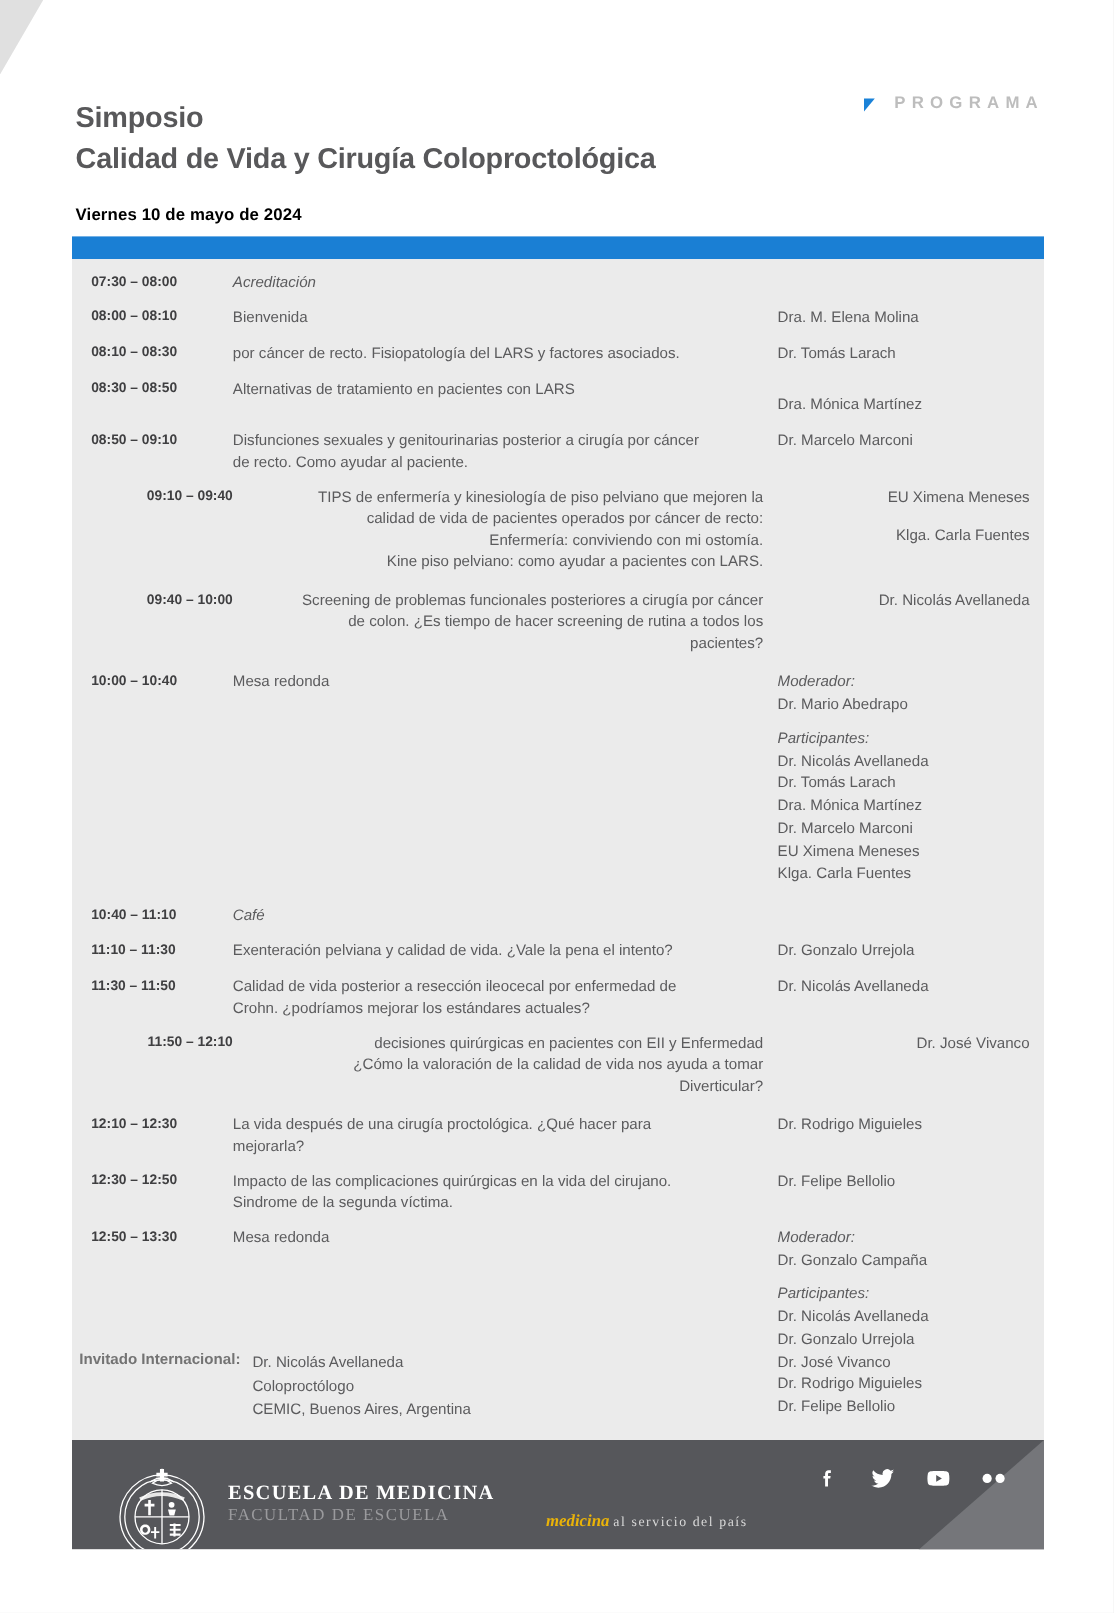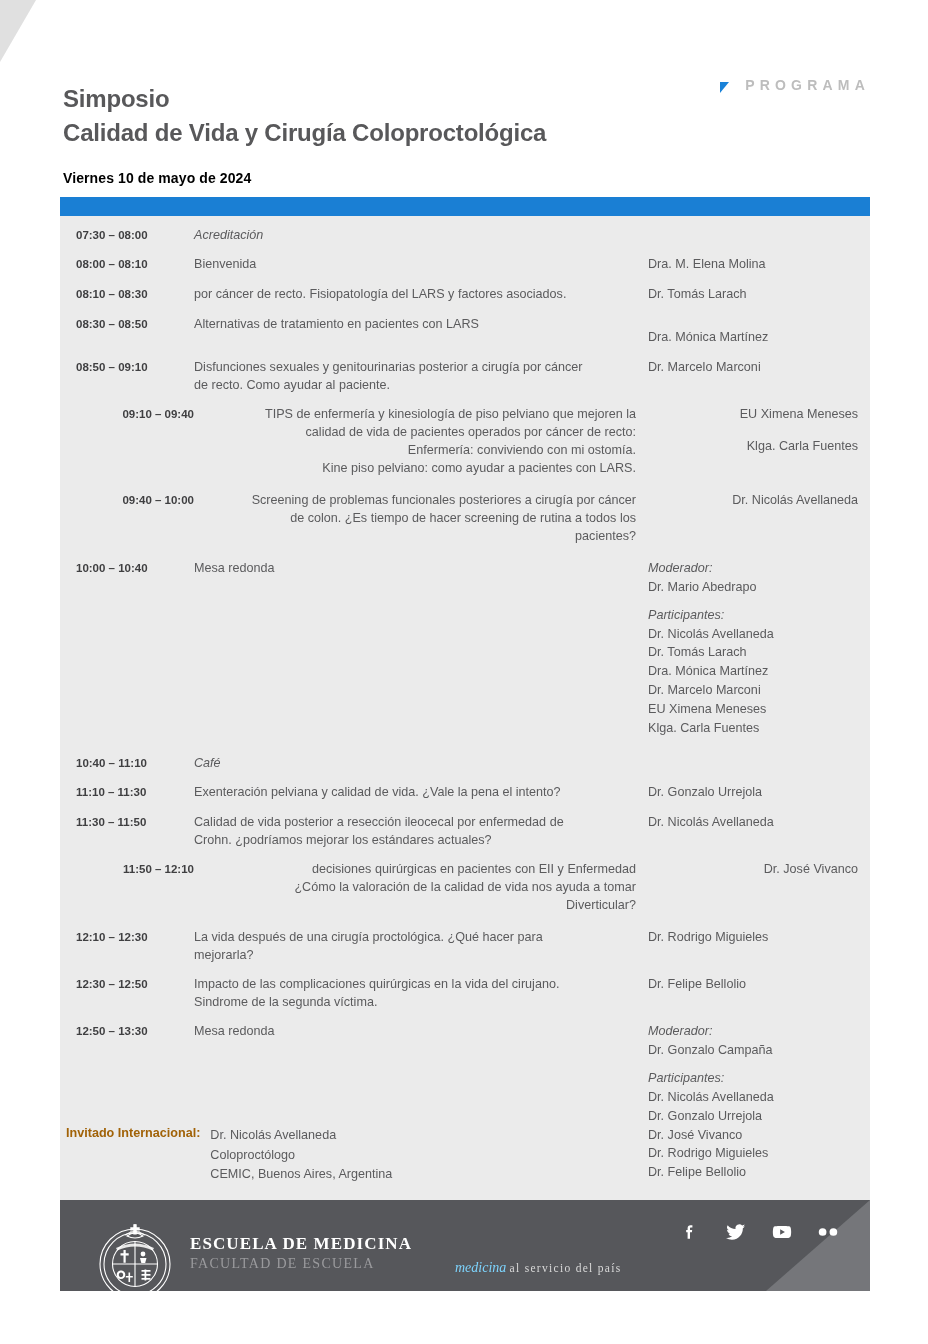--- a/index.html
+++ b/index.html
@@ -89,21 +89,21 @@
   
   .row.r-tall{margin-bottom:14px;text-align:right;}
   .row.r-mesa{margin-bottom:16px;}
 
   
   .invitado{
     position:absolute;left:66px;top:1126px;
     display:flex;align-items:flex-start;
   }
   .invitado .lab{
-    font-size:12.6px;font-weight:700;color:#a16207;
+    font-size:12.6px;font-weight:700;color:#737373;
     white-space:nowrap;padding-right:10px;
   }
   .invitado .val{
     font-size:12.6px;color:#5b5b5d;line-height:1.55;
   }
   .invitado .val span{display:block;}
 
   
   .footer{
     position:absolute;left:60px;top:1200px;width:810px;height:91px;
@@ -127,21 +127,21 @@
   .em-sub{
     font-family:"Liberation Serif","DejaVu Serif",serif;
     font-size:14px;letter-spacing:1.3px;color:#9a9a9d;margin-top:2px;
   }
   .tagline{
     position:absolute;left:395px;top:60px;
     font-family:"Liberation Serif","DejaVu Serif",serif;
     font-size:13px;color:#d9d9d9;white-space:nowrap;
   }
   .tagline .med{
-    color:#7dd3fc;font-style:italic;font-weight:400;font-size:14px;
+    color:#eab308;font-style:italic;font-weight:700;font-size:14px;
   }
   .tagline .rest{letter-spacing:1.3px;font-size:11.5px;}
   .social{
     position:absolute;right:32px;top:22px;
     display:flex;align-items:center;gap:26px;
   }
   .social .ico{
     width:20px;height:20px;display:flex;align-items:center;justify-content:center;
     color:#ffffff;
   }

